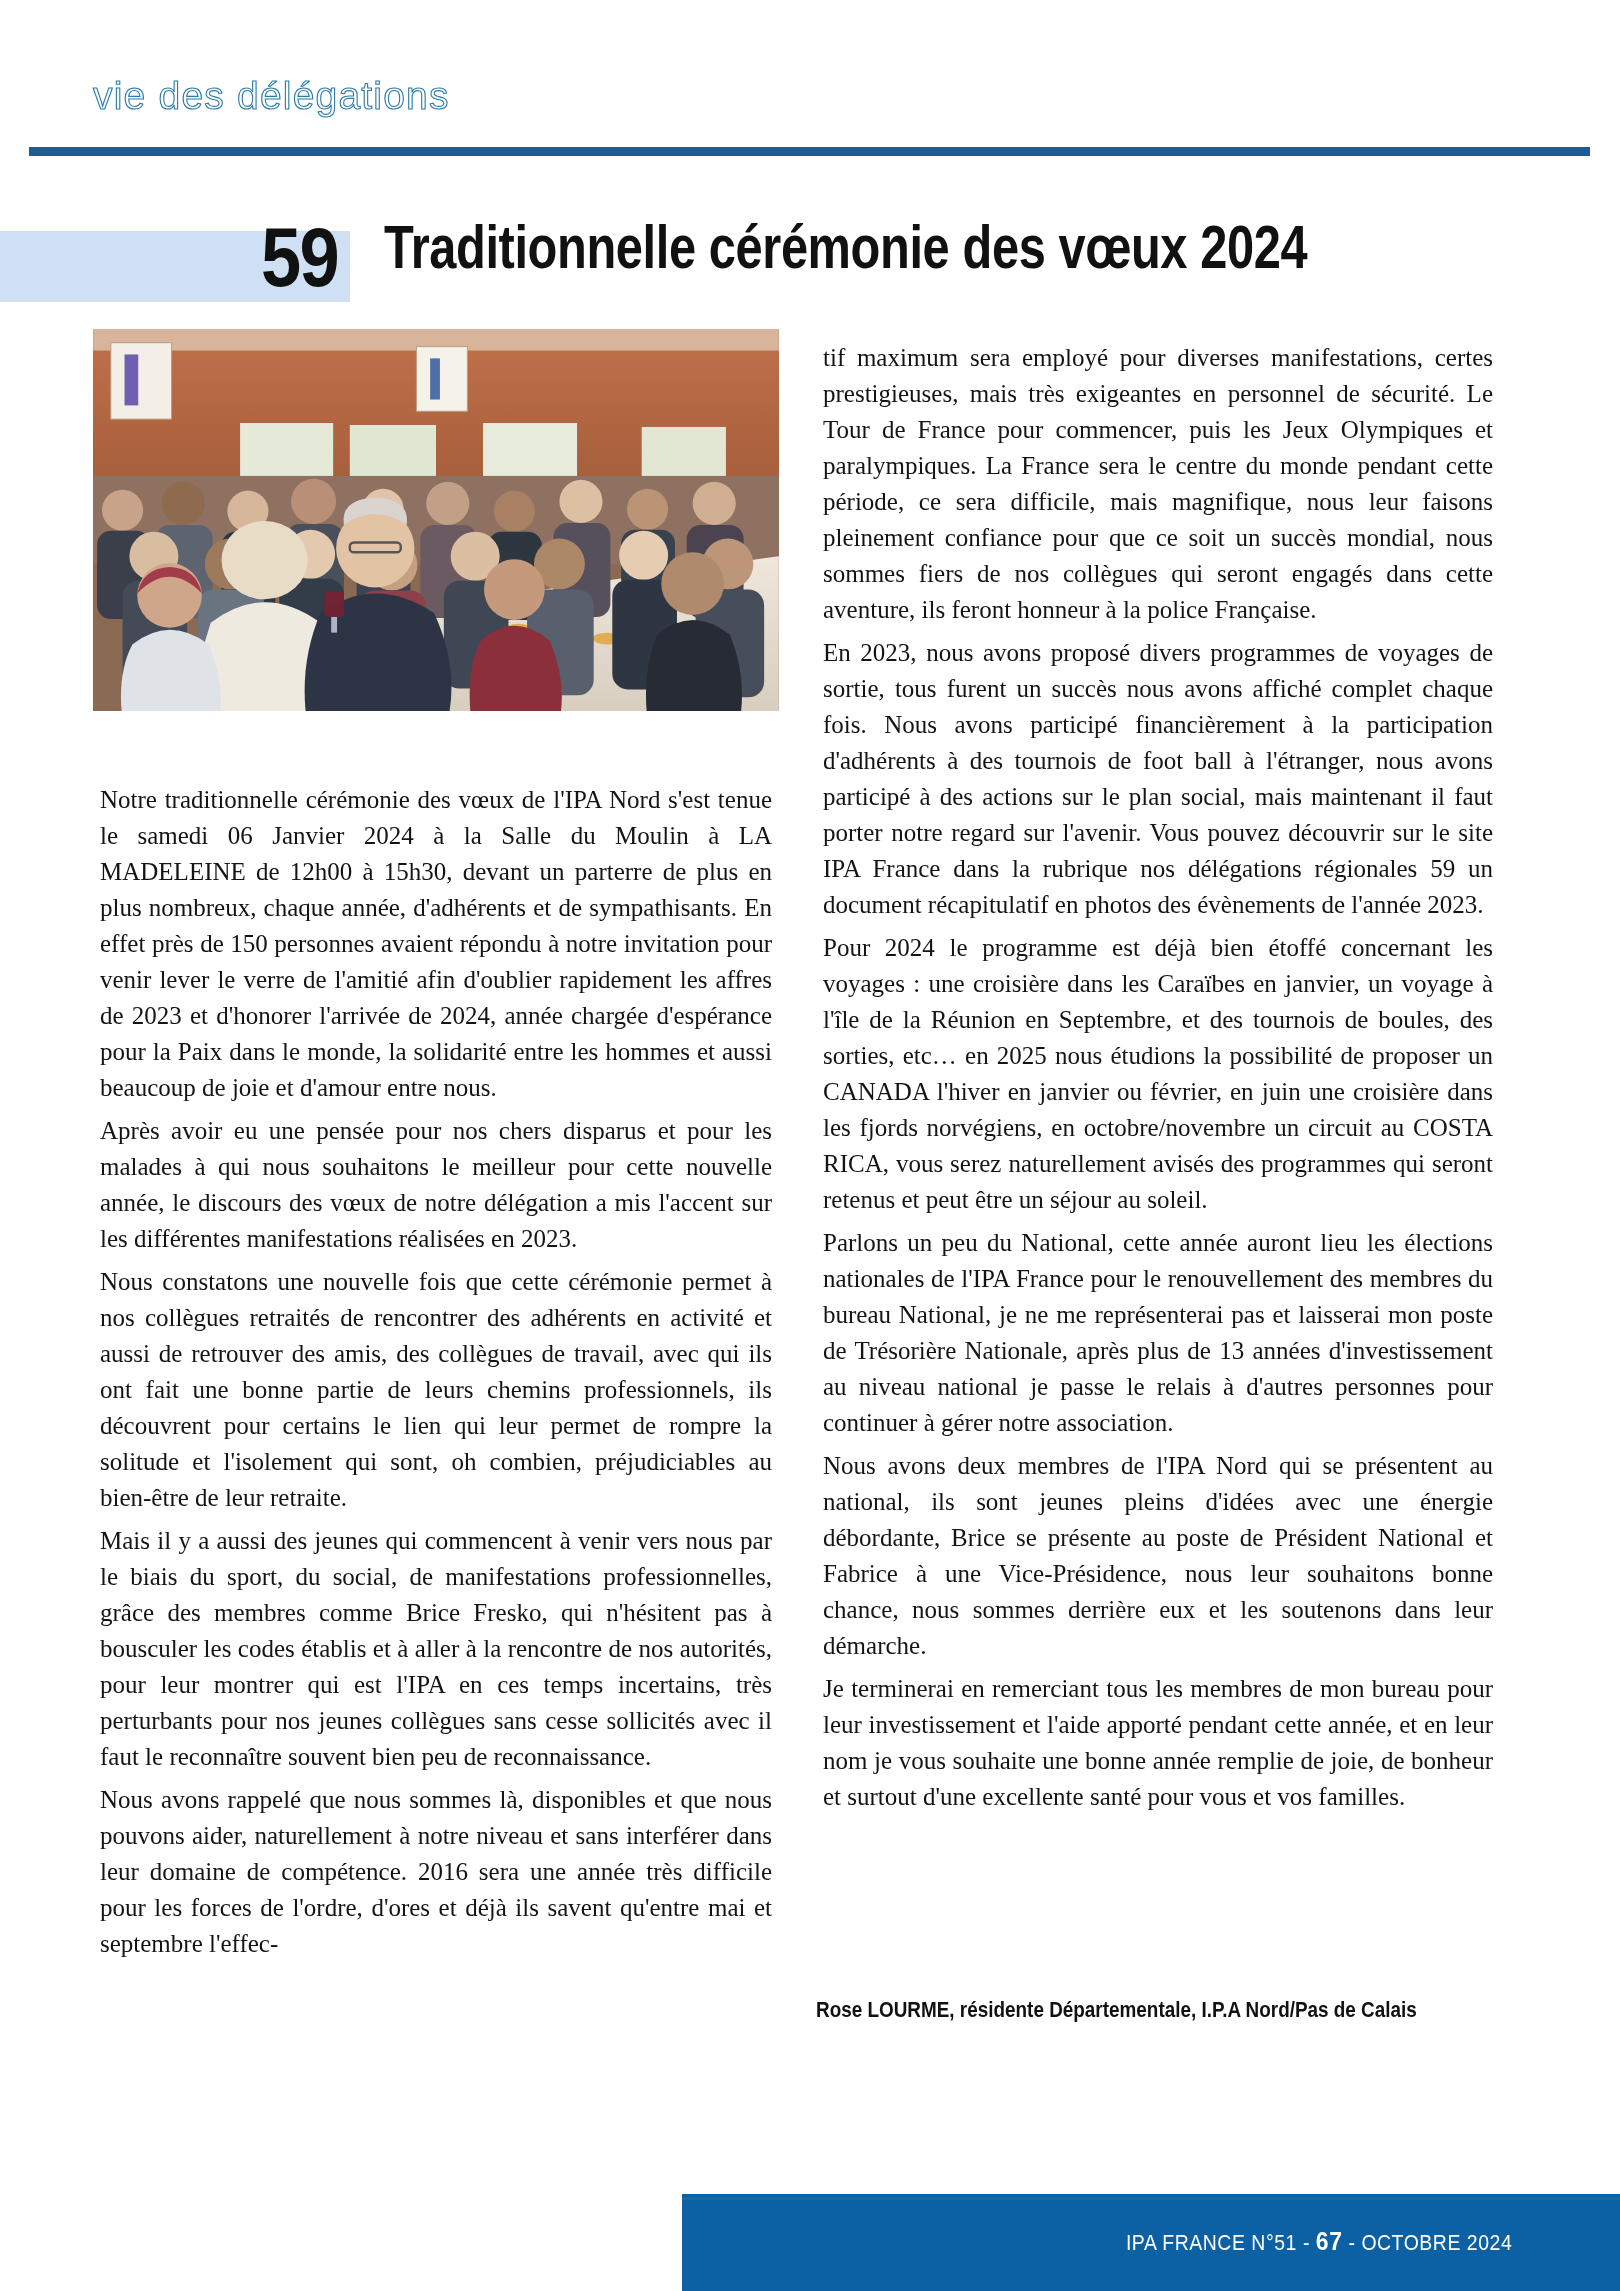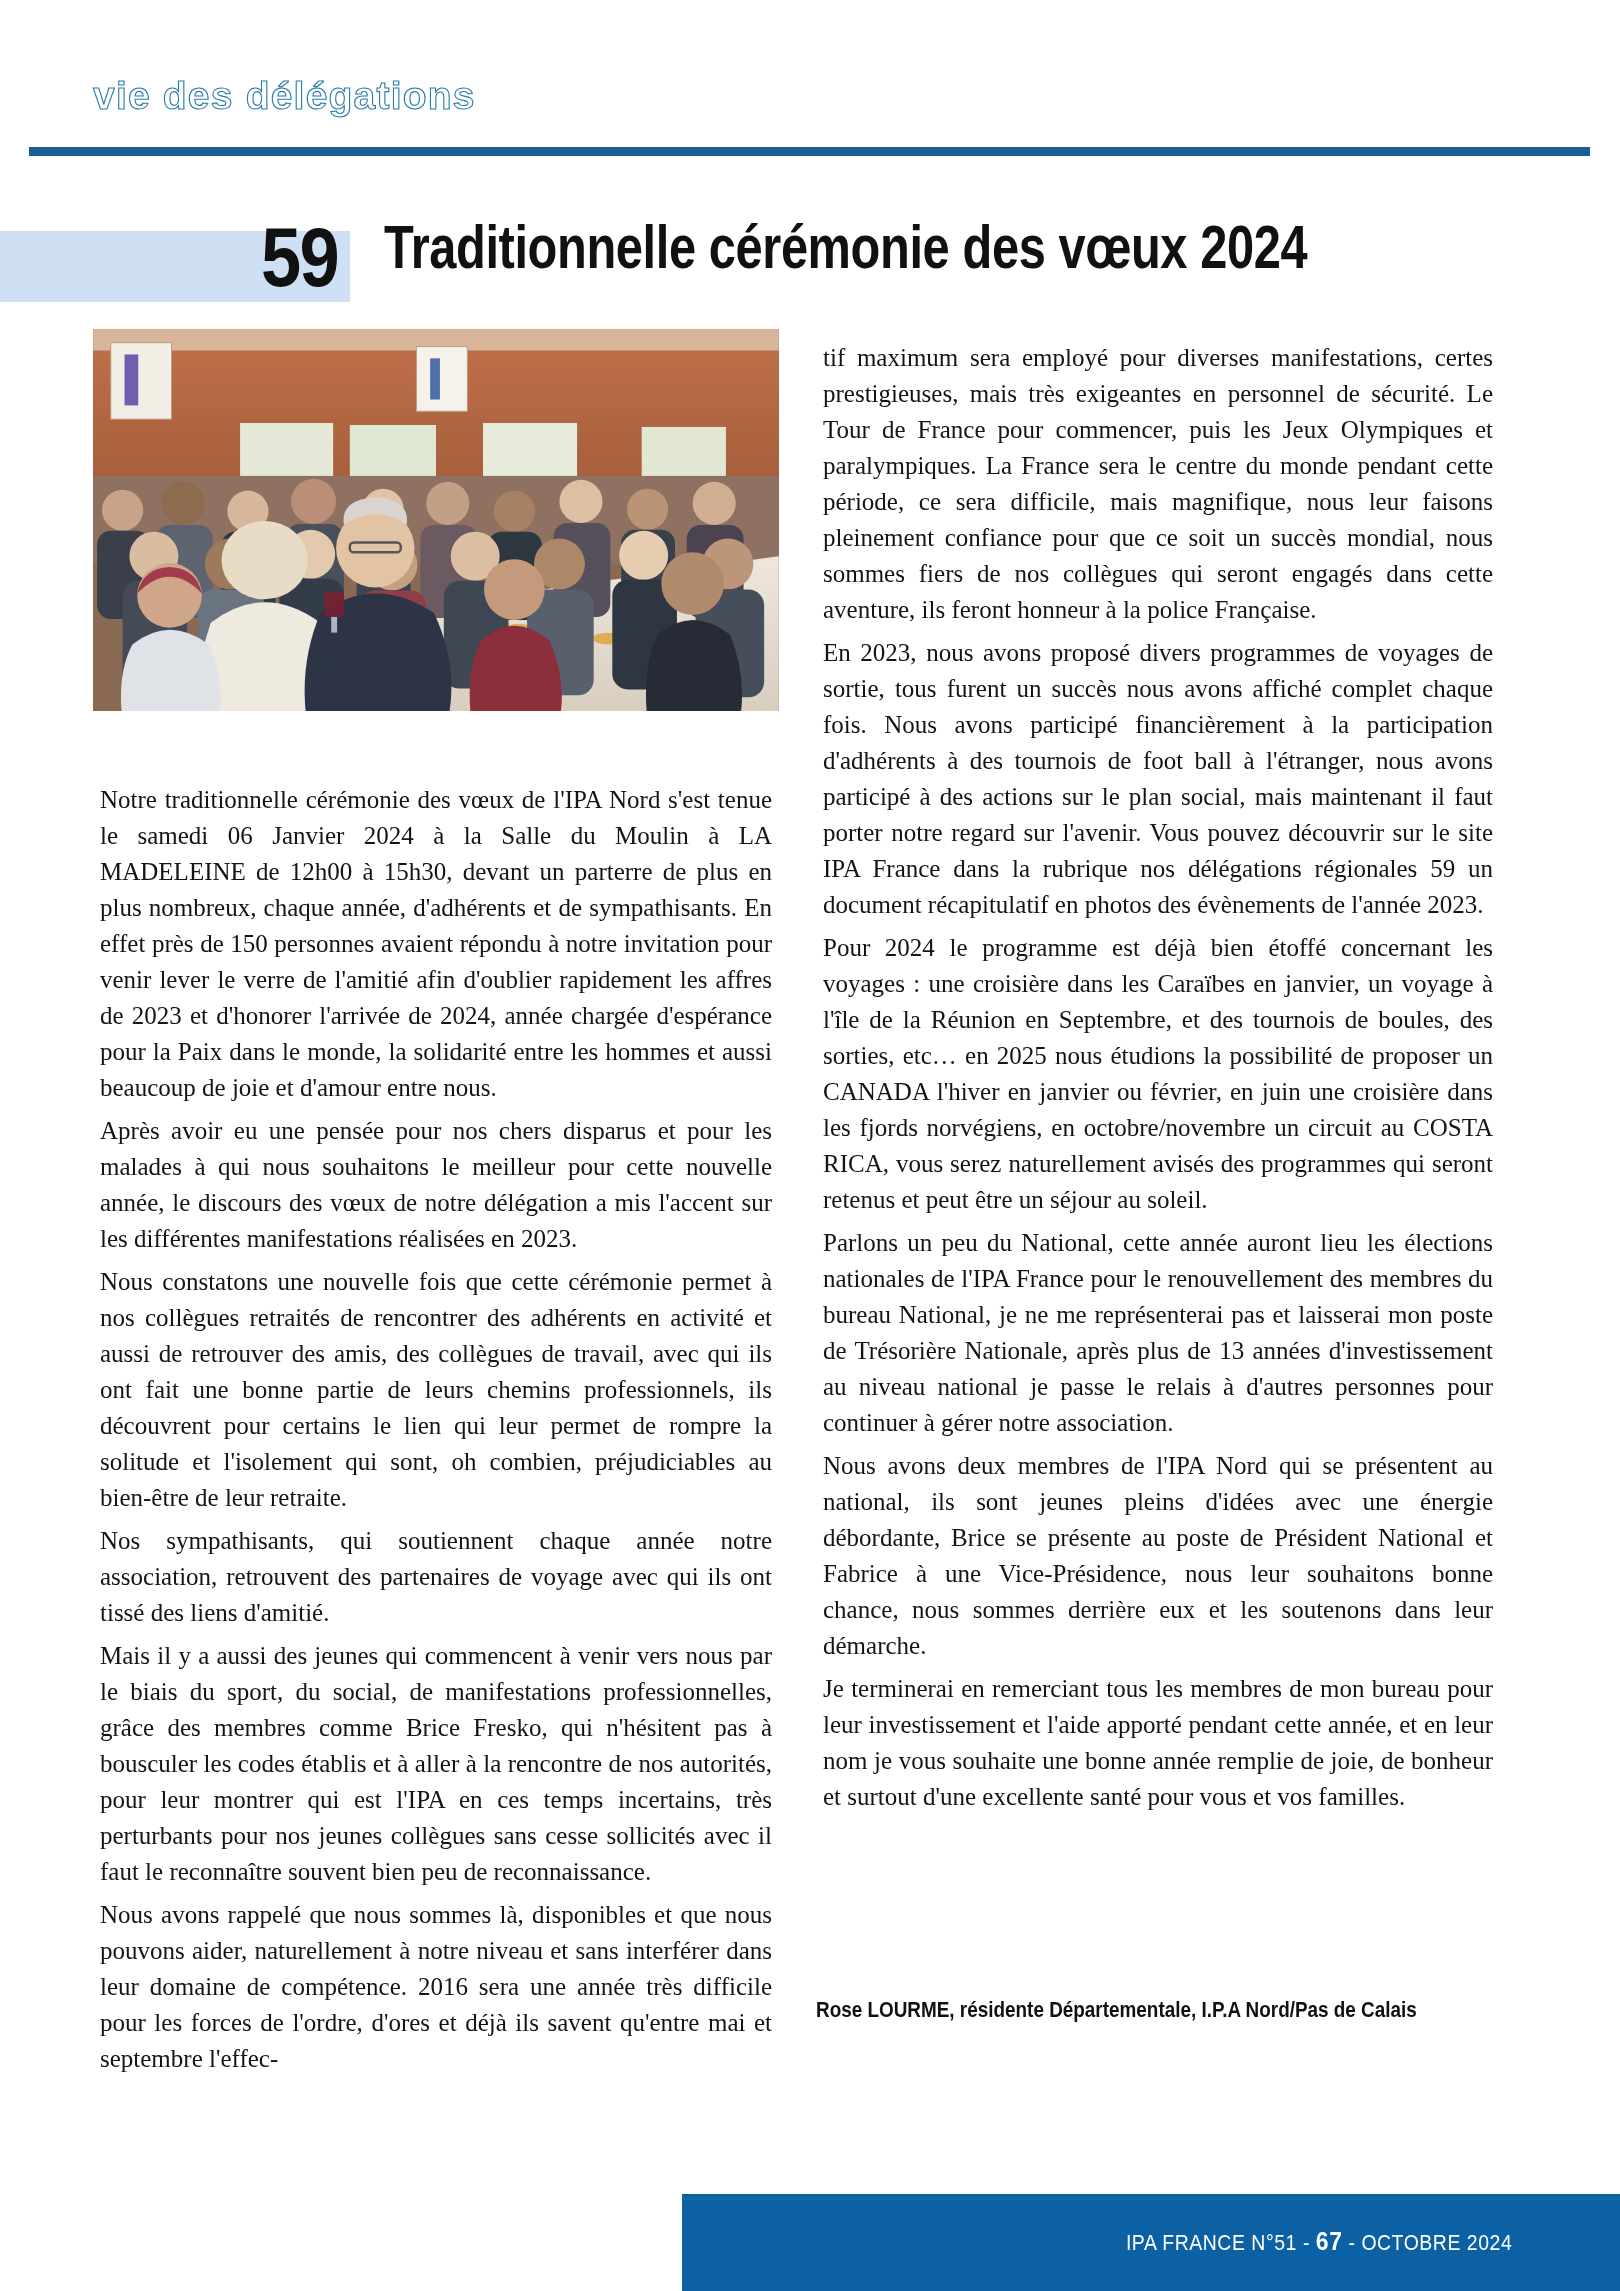--- a/index.html
+++ b/index.html
@@ -19,21 +19,21 @@
   .running-head {
     position: absolute;
     left: 93px;
     top: 74px;
     font-family: "Liberation Sans", sans-serif;
     font-size: 39px;
     letter-spacing: 1.2px;
     color: #2b7ba8;
     -webkit-text-stroke: 1.1px #2b7ba8;
     -webkit-text-fill-color: #ffffff;
-    font-weight: 700;
+    font-weight: 400;
     white-space: nowrap;
   }
 
   .head-rule {
     position: absolute;
     left: 29px;
     top: 147px;
     width: 1561px;
     height: 8.8px;
     background: #1b5d96;
@@ -283,21 +283,20 @@
     </g>
 
     <rect x="0" y="0" width="700" height="390" fill="none"></rect>
   </svg>
 </div>
 
 <div class="col col-left">
   <p>Notre traditionnelle cérémonie des vœux de l'IPA Nord s'est tenue le samedi 06 Janvier 2024 à la Salle du Moulin à LA MADELEINE de 12h00 à 15h30, devant un parterre de plus en plus nombreux, chaque  année, d'adhérents et de sympathisants. En effet près de 150 personnes avaient répondu à notre invitation pour venir lever le verre de l'amitié afin d'oublier rapidement les affres de 2023 et d'honorer l'arrivée de 2024, année chargée d'espérance pour la Paix dans le monde, la solidarité entre les hommes et aussi beaucoup de joie et d'amour entre nous.</p>
   <p>Après avoir eu une pensée pour nos chers disparus et pour les malades à qui nous souhaitons le meilleur pour cette nouvelle année, le discours des vœux de notre délégation a mis l'accent sur les différentes manifestations réalisées en 2023.</p>
   <p>Nous constatons une nouvelle fois que cette cérémonie permet à nos collègues retraités de rencontrer des adhérents en activité et aussi de retrouver des amis, des collègues de travail, avec qui ils ont fait une bonne partie de leurs chemins professionnels, ils découvrent pour certains le lien qui leur permet de rompre la solitude et l'isolement qui sont, oh combien, préjudiciables au bien-être de leur retraite.</p>
-  <p>Nos sympathisants, qui soutiennent chaque année notre association, retrouvent des partenaires de voyage avec qui ils ont tissé des liens d'amitié.</p>
   <p>Mais il y a aussi des jeunes qui commencent à venir vers nous par le biais du sport, du social, de manifestations professionnelles, grâce des membres comme Brice Fresko, qui n'hésitent pas à bousculer les codes établis et à aller à la rencontre de nos autorités, pour leur montrer qui est l'IPA en ces temps incertains, très perturbants pour nos jeunes collègues sans cesse sollicités avec il faut le reconnaître souvent bien peu de reconnaissance.</p>
   <p>Nous avons rappelé que nous sommes là, disponibles et que nous pouvons aider, naturellement à notre niveau et sans interférer dans leur domaine de compétence.  2016 sera une année très difficile pour les forces de l'ordre, d'ores et déjà ils savent qu'entre mai et septembre l'effec-</p>
 </div>
 
 <div class="col col-right">
   <p>tif maximum sera employé pour diverses manifestations, certes prestigieuses, mais très exigeantes en personnel de sécurité. Le Tour de France pour commencer, puis les Jeux Olympiques et paralympiques. La France sera le centre du monde pendant cette période, ce sera difficile, mais magnifique, nous leur faisons pleinement confiance pour que ce soit un succès mondial, nous sommes fiers de nos collègues qui seront engagés dans cette aventure, ils feront honneur à la police Française.</p>
   <p>En 2023, nous avons proposé divers programmes de voyages de sortie, tous furent un succès nous avons affiché complet chaque fois. Nous avons participé financièrement à la participation d'adhérents à des tournois de foot ball à l'étranger, nous avons participé à des actions sur le plan social, mais maintenant il faut porter notre regard sur l'avenir. Vous pouvez découvrir sur le site IPA France dans la rubrique nos délégations régionales 59 un document récapitulatif en photos des évènements de l'année 2023.</p>
   <p>Pour 2024 le programme est déjà bien étoffé concernant les voyages : une croisière dans les Caraïbes en janvier, un voyage à l'île de la Réunion en Septembre, et des tournois de boules, des sorties, etc… en 2025 nous étudions la possibilité de proposer un CANADA l'hiver en janvier ou février, en juin une croisière dans les fjords norvégiens, en octobre/novembre un circuit au COSTA RICA, vous serez naturellement avisés des programmes qui seront retenus et peut être un séjour au soleil.</p>
   <p>Parlons un peu du National, cette année auront lieu les élections nationales de l'IPA France pour le renouvellement des membres du bureau National, je ne me représenterai pas et laisserai mon poste de Trésorière Nationale, après plus de 13 années d'investissement au niveau national je passe le relais à d'autres personnes pour continuer à gérer notre association.</p>
   <p>Nous avons deux membres de l'IPA Nord qui se présentent au national, ils sont jeunes pleins d'idées avec une énergie débordante, Brice se présente au poste de Président National et Fabrice à une Vice-Présidence, nous leur souhaitons bonne chance, nous sommes derrière eux et les soutenons dans leur démarche.</p>

